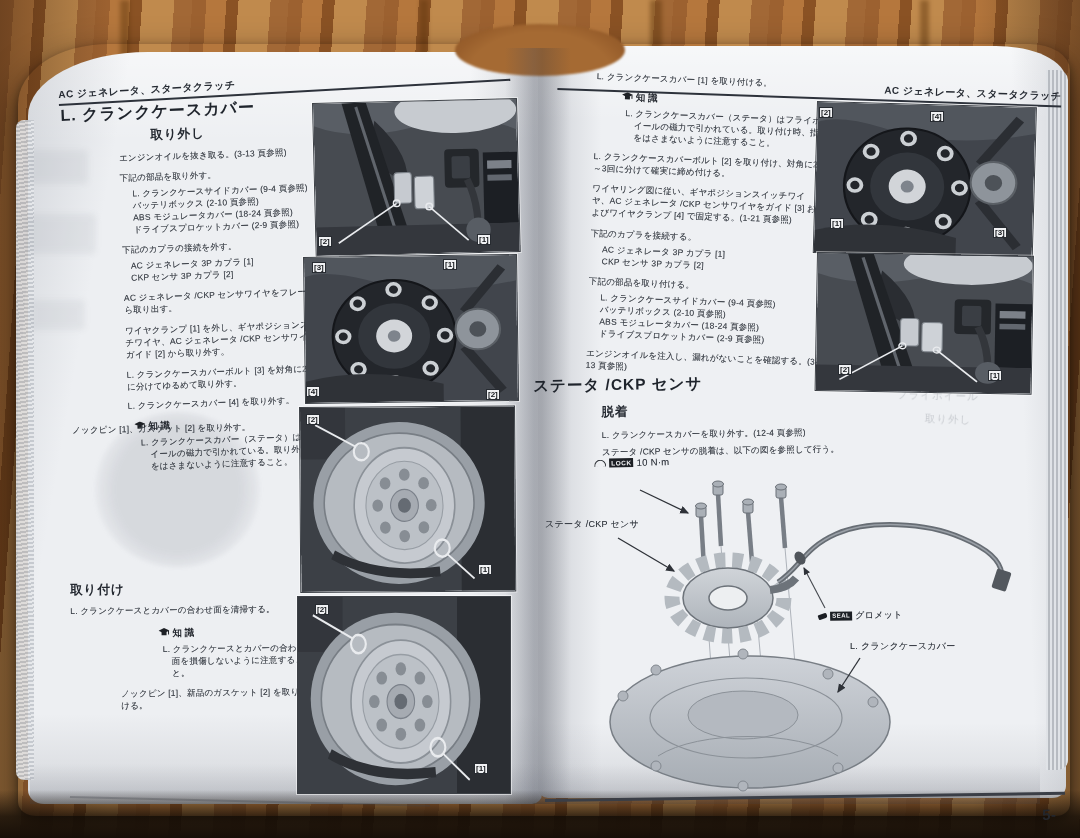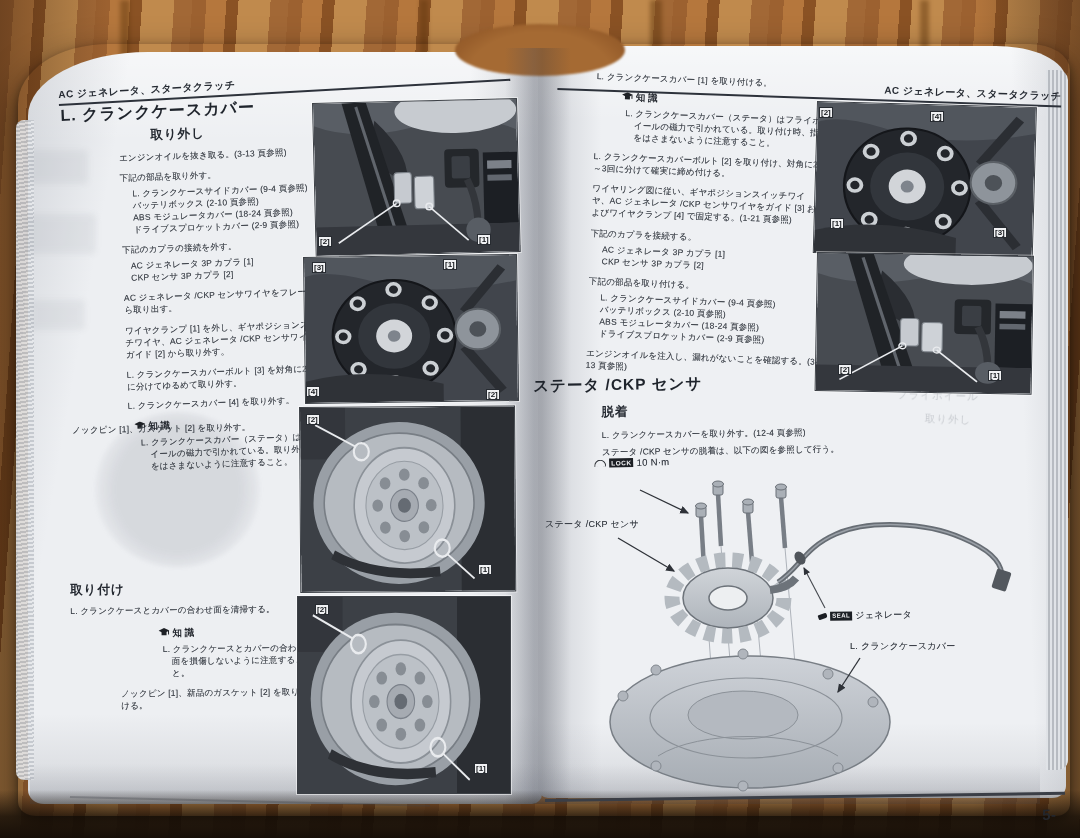--- a/index.html
+++ b/index.html
@@ -388,18 +388,18 @@
 
 <div class="a tl" style="left:594px;top:458px;display:flex;align-items:center;gap:3px;transform:rotate(-1.5deg)">
   <span class="arc-ic"></span>
   <span class="badge">LOCK</span>
   <span class="dlabel" style="font-size:9.5px">10 N·m</span>
 </div>
 <div class="a dlabel tl" style="left:545px;top:518px;width:120px">ステータ /CKP センサ</div>
 <div class="a tl" style="left:818px;top:610px;display:flex;align-items:center;gap:3px;transform:rotate(-1deg)">
   <span class="tube-ic"></span>
   <span class="badge" style="font-size:6px">SEAL</span>
-  <span class="dlabel">ジェネレータ</span>
+  <span class="dlabel">グロメット</span>
 </div>
 <div class="a dlabel tl" style="left:850px;top:640px">L. クランクケースカバー</div>
 
 <div class="a ftr-line tl" style="left:545px;top:799px;width:520px;height:2.5px;transform:rotate(-.8deg)"></div>
 <div class="a pgnum tl" style="left:1042px;top:806px;transform:rotate(-1deg)">5-</div>
 
 </body></html>

